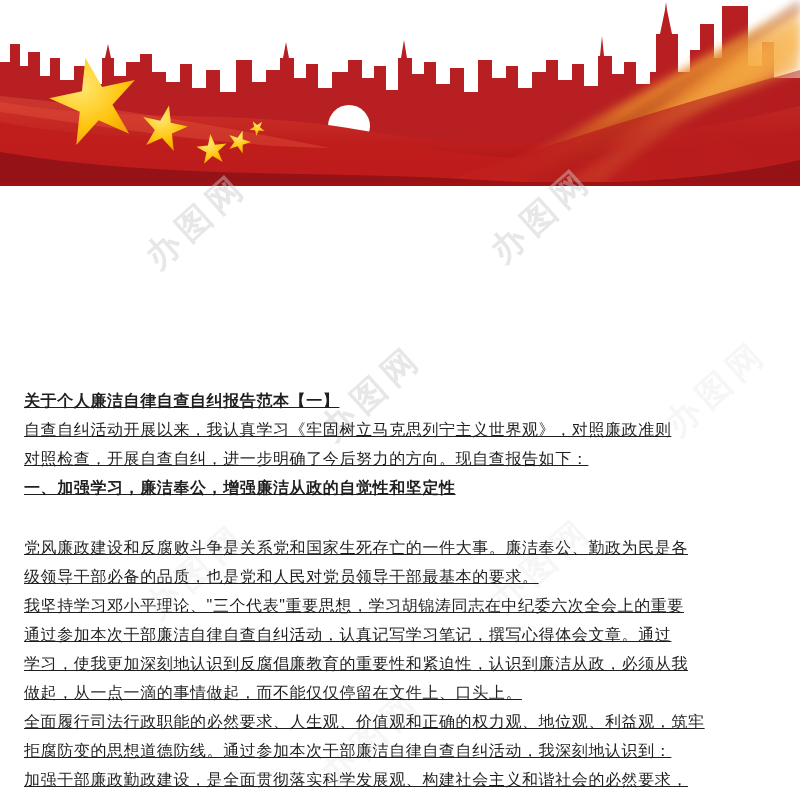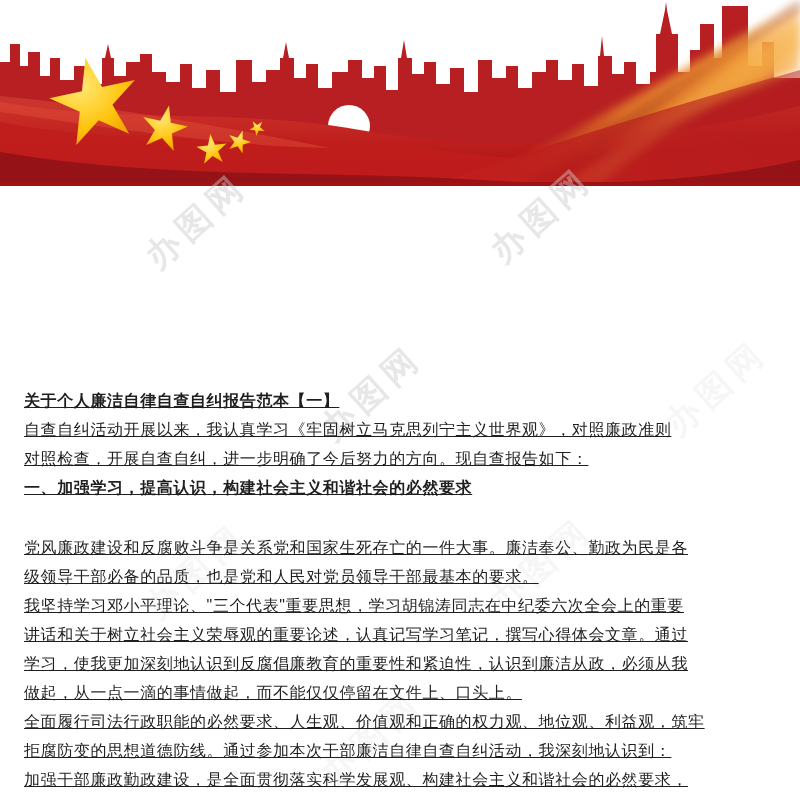--- a/index.html
+++ b/index.html
@@ -92,25 +92,25 @@
   <span class="wm faint" style="left:655px;top:365px">办图网</span>
   <span class="wm faint" style="left:135px;top:548px">办图网</span>
   <span class="wm faint" style="left:480px;top:542px">办图网</span>
   <span class="wm faint" style="left:310px;top:715px">办图网</span>
 </div>
 
 <div class="doc">
   <div class="ln bold">关于个人廉洁自律自查自纠报告范本【一】</div>
   <div class="ln">自查自纠活动开展以来，我认真学习《牢固树立马克思列宁主义世界观》，对照廉政准则</div>
   <div class="ln">对照检查，开展自查自纠，进一步明确了今后努力的方向。现自查报告如下：</div>
-  <div class="ln bold">一、加强学习，提高认识，构建社会主义和谐社会的必然要求</div>
+  <div class="ln bold">一、加强学习，廉洁奉公，增强廉洁从政的自觉性和坚定性</div>
   <div class="ln spacer"></div>
   <div class="ln">党风廉政建设和反腐败斗争是关系党和国家生死存亡的一件大事。廉洁奉公、勤政为民是各</div>
   <div class="ln">级领导干部必备的品质，也是党和人民对党员领导干部最基本的要求。</div>
   <div class="ln">我坚持学习邓小平理论、"三个代表"重要思想，学习胡锦涛同志在中纪委六次全会上的重要</div>
-  <div class="ln">讲话和关于树立社会主义荣辱观的重要论述，认真记写学习笔记，撰写心得体会文章。通过</div>
+  <div class="ln">通过参加本次干部廉洁自律自查自纠活动，认真记写学习笔记，撰写心得体会文章。通过</div>
   <div class="ln">学习，使我更加深刻地认识到反腐倡廉教育的重要性和紧迫性，认识到廉洁从政，必须从我</div>
   <div class="ln">做起，从一点一滴的事情做起，而不能仅仅停留在文件上、口头上。</div>
   <div class="ln">全面履行司法行政职能的必然要求、人生观、价值观和正确的权力观、地位观、利益观，筑牢</div>
   <div class="ln">拒腐防变的思想道德防线。通过参加本次干部廉洁自律自查自纠活动，我深刻地认识到：</div>
   <div class="ln">加强干部廉政勤政建设，是全面贯彻落实科学发展观、构建社会主义和谐社会的必然要求，</div>
   <div class="ln">是适应新形势新任务、推进反腐倡廉建设、全面履行司法行政职能的必然要求，充分认识开</div>
 </div>
 
 </body></html>

